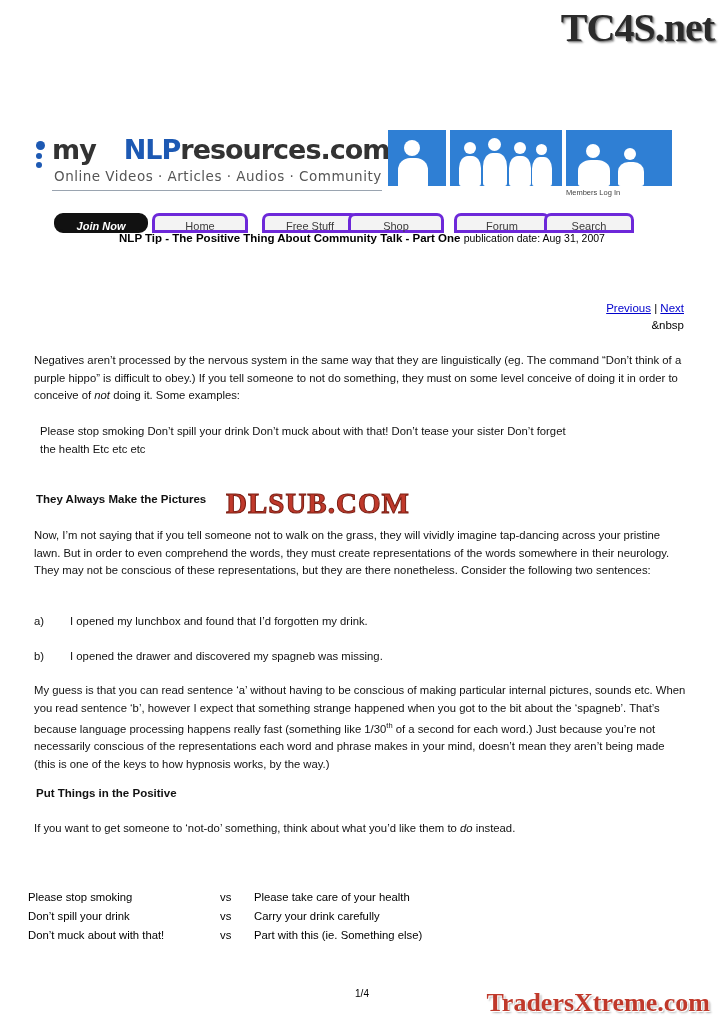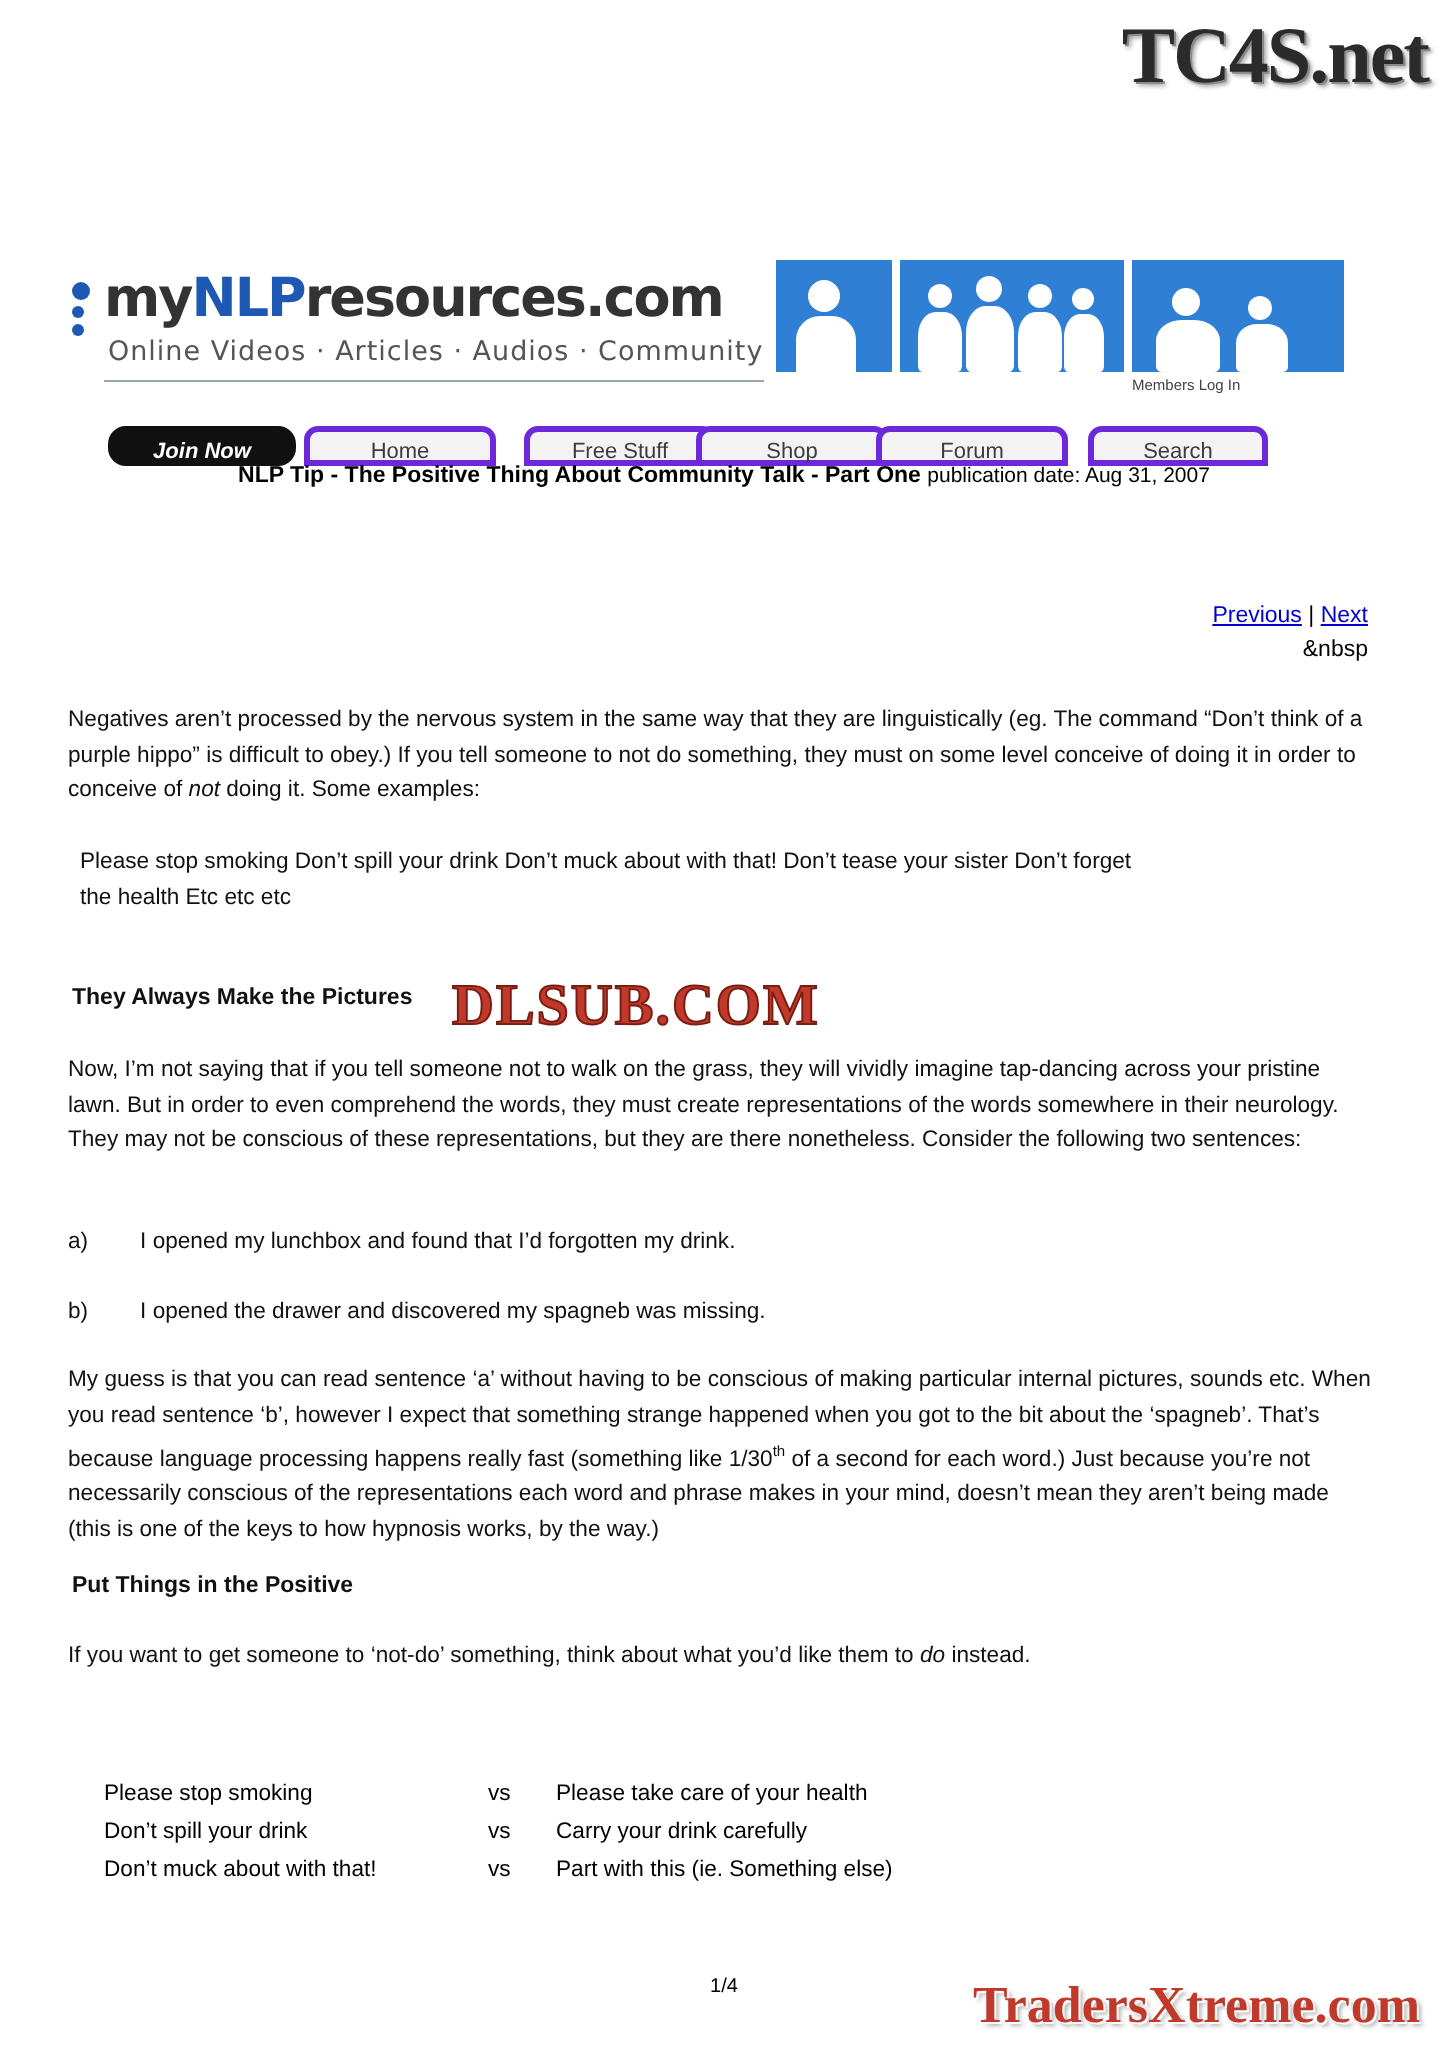--- a/index.html
+++ b/index.html
@@ -67,21 +67,21 @@
     position: absolute;
     left: 16px;
     top: 0;
     font-family: "DejaVu Sans", sans-serif;
     font-size: 27px;
     font-weight: bold;
     letter-spacing: -1px;
     color: #333333;
     white-space: nowrap;
   }
-  .logo-text .blue { color: #1d59b3; }
+  .logo-text .blue { color: #1d59b3; margin-left: 28px; }
   .logo-sub {
     position: absolute;
     left: 18px;
     top: 34px;
     font-family: "DejaVu Sans", sans-serif;
     font-size: 13.5px;
     color: #555555;
     letter-spacing: 0.5px;
     white-space: nowrap;
   }
@@ -220,21 +220,21 @@
     letter-spacing: 1px;
     color: #c0392b;
     -webkit-text-stroke: 1px #7a1d12;
     text-shadow: 1px 1px 0 #ffffff;
   }
 
   
   .compare {
     position: absolute;
     top: 888px;
-    left: 52px;
+    left: 28px;
     width: 560px;
     font-size: 11.3px;
     line-height: 19px;
     border-collapse: collapse;
   }
   .compare td { padding: 0; vertical-align: top; }
   .compare td.c1 { width: 192px; }
   .compare td.c2 { width: 34px; }
 
   
@@ -295,21 +295,21 @@
     <div class="fig" style="left:52px; top:32px; width:26px; height:24px;"></div>
   </div>
   <div class="members-login">Members Log In</div>
 </div>
 
 <div class="navbar">
   <div class="nav-tab join" style="left:0px; width:94px;">Join Now</div>
   <div class="nav-tab" style="left:98px; width:96px;">Home</div>
   <div class="nav-tab" style="left:196px; width:96px;margin-left:12px;">Free Stuff</div>
   <div class="nav-tab" style="left:294px; width:96px;">Shop</div>
-  <div class="nav-tab" style="left:384px; width:96px;">Forum</div>
+  <div class="nav-tab" style="left:400px; width:96px;">Forum</div>
   <div class="nav-tab" style="left:490px; width:90px;">Search</div>
 </div>
 
 <div class="article-title">
   <span>NLP Tip - The Positive Thing About Community Talk - Part One</span>
   <span class="pubdate">publication date: Aug 31, 2007</span>
 </div>
 
 <div class="nav-links">
   <a href="#">Previous</a>

